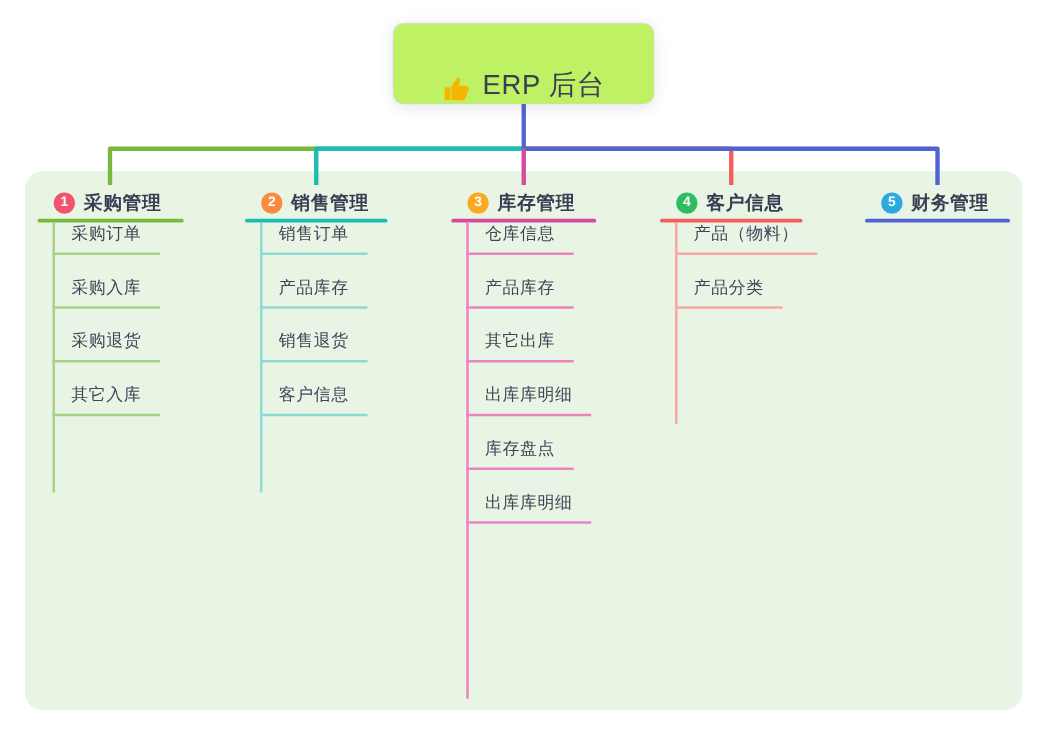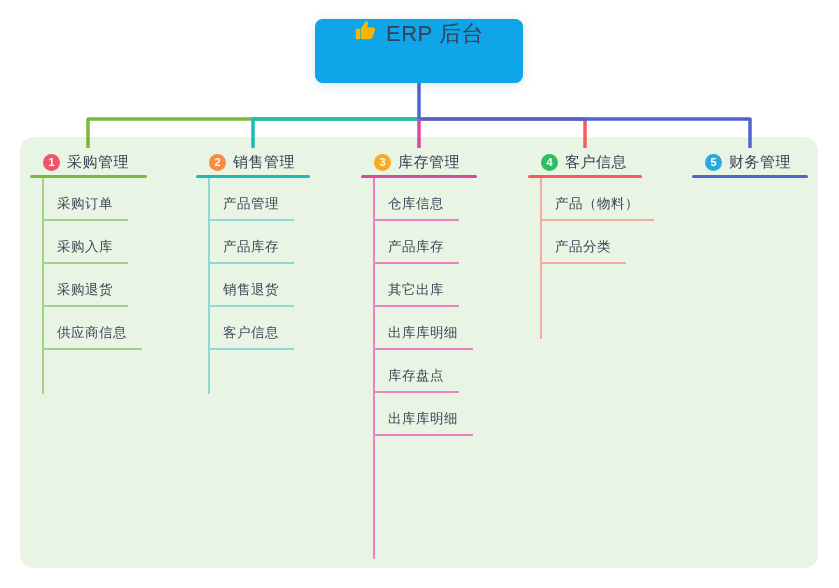--- a/index.html
+++ b/index.html
@@ -9,41 +9,41 @@
     font-family:"Liberation Sans","DejaVu Sans",sans-serif;
   }
   .stage{position:absolute;inset:0;}
   .panel{
     position:absolute;left:20px;top:137px;width:798px;height:431px;
     border-radius:14px;
   }
   .connectors{position:absolute;left:0;top:0;pointer-events:none;}
   .root-card{
     position:absolute;left:315px;top:19px;width:208px;height:64px;
-    background:#0ea5e9;border-radius:8px;
+    background:#bef264;border-radius:8px;
     box-shadow:0 2px 12px rgba(60,70,90,.14), 0 0 1px rgba(60,70,90,.18);
-    display:flex;align-items:flex-start;justify-content:center;gap:9px;
+    display:flex;align-items:flex-end;justify-content:center;gap:9px;
     cursor:pointer;
   }
   .root-label{font-size:22px;color:#3A4052;font-weight:500;letter-spacing:.5px;}
   .thumb-icon{width:23px;height:23px;display:inline-block;}
   .branch{position:absolute;top:150px;}
   .branch-header{
     display:flex;align-items:center;height:25px;cursor:pointer;
   }
   .badge{
     width:17px;height:17px;border-radius:50%;flex:0 0 17px;
     color:#fff;font-size:11px;font-weight:bold;line-height:17px;text-align:center;
     margin-left:13px;margin-right:7px;
   }
-  .branch-title{font-size:15px;font-weight:400;color:#383E51;letter-spacing:.5px;}
+  .branch-title{font-size:15px;font-weight:700;color:#383E51;letter-spacing:.5px;}
   .branch-underline{height:3px;border-radius:2px;background:var(--line);}
   .children{position:relative;margin:0;padding:0;list-style:none;}
   .vline{position:absolute;left:12px;top:0;width:2px;background:var(--cl);}
-  .child-row{height:43px;display:flex;align-items:flex-end;cursor:pointer;}
+  .child-row{height:43px;display:flex;align-items:flex-start;cursor:pointer;}
   .child-row:first-child{height:49px;}
   .child-label{
     margin-left:12px;padding:0 15px 6px 15px;
     border-bottom:2px solid var(--cl);
     font-size:13.5px;color:#3F4456;letter-spacing:.5px;white-space:nowrap;
   }
 </style>
 </head>
 <body style="background: rgb(255, 255, 255);">
 
@@ -81,35 +81,35 @@
       <li class="child-row">
           <span class="child-label">采购订单</span>
         </li>
         <li class="child-row">
           <span class="child-label">采购入库</span>
         </li>
         <li class="child-row">
           <span class="child-label">采购退货</span>
         </li>
         <li class="child-row">
-          <span class="child-label">供应商信息</span>
+          <span class="child-label">其它入库</span>
         </li>
       </ul>
     </div>
 
     <div class="branch" style="left: 196px; width: 114px; --line: #1CBCB4; --cl: #8FD9D4;">
       <div class="branch-header">
         <span class="badge" style="background: rgb(250, 139, 65);">2</span>
         <span class="branch-title">销售管理</span>
       </div>
       <div class="branch-underline"></div>
       <ul class="children">
         <div class="vline" style="height: 216px;"></div>
       <li class="child-row">
-          <span class="child-label">产品管理</span>
+          <span class="child-label">销售订单</span>
         </li>
         <li class="child-row">
           <span class="child-label">产品库存</span>
         </li>
         <li class="child-row">
           <span class="child-label">销售退货</span>
         </li>
         <li class="child-row">
           <span class="child-label">客户信息</span>
         </li>

